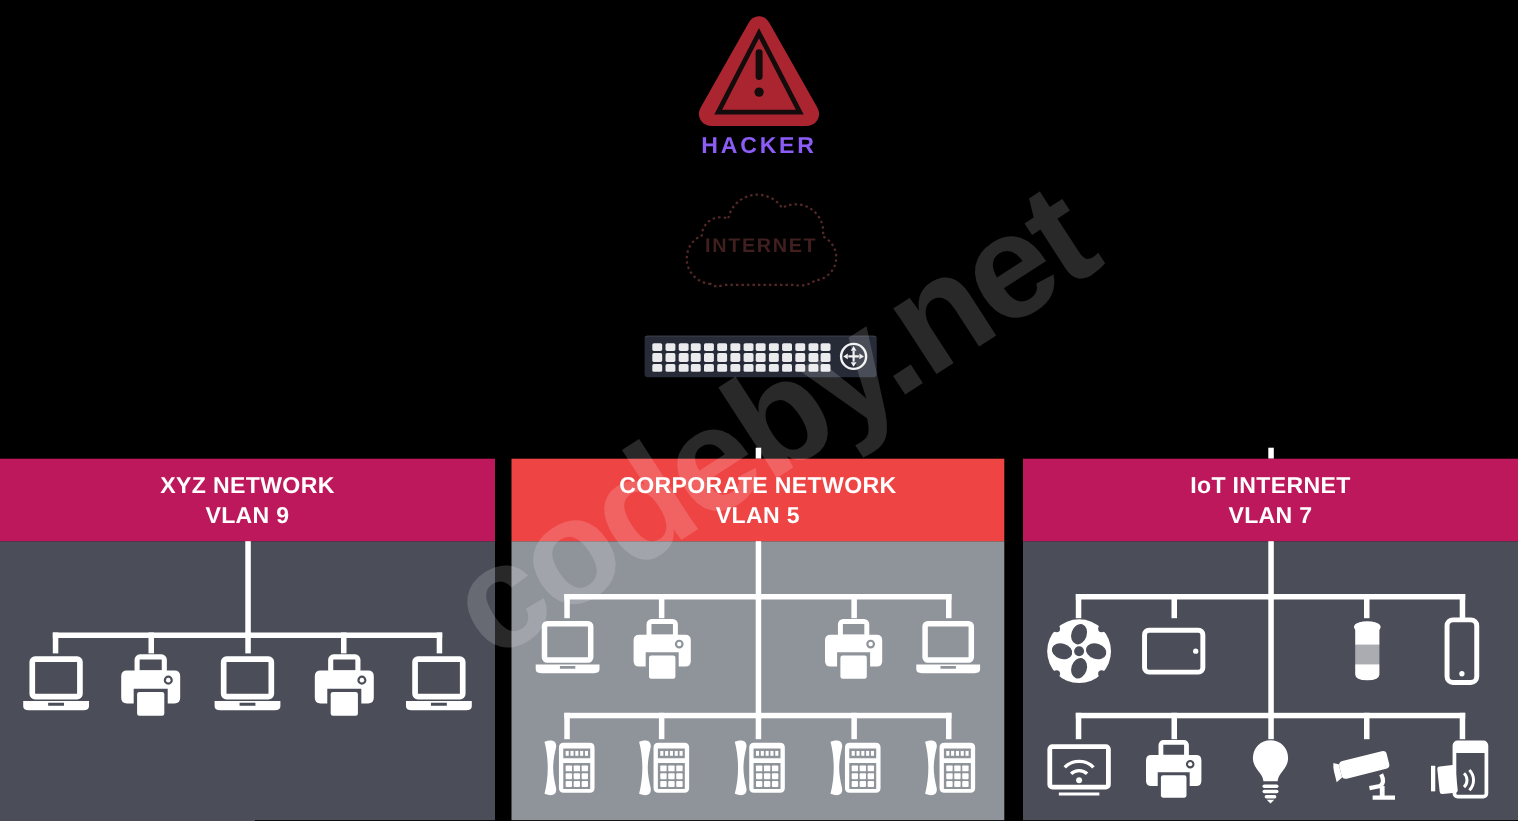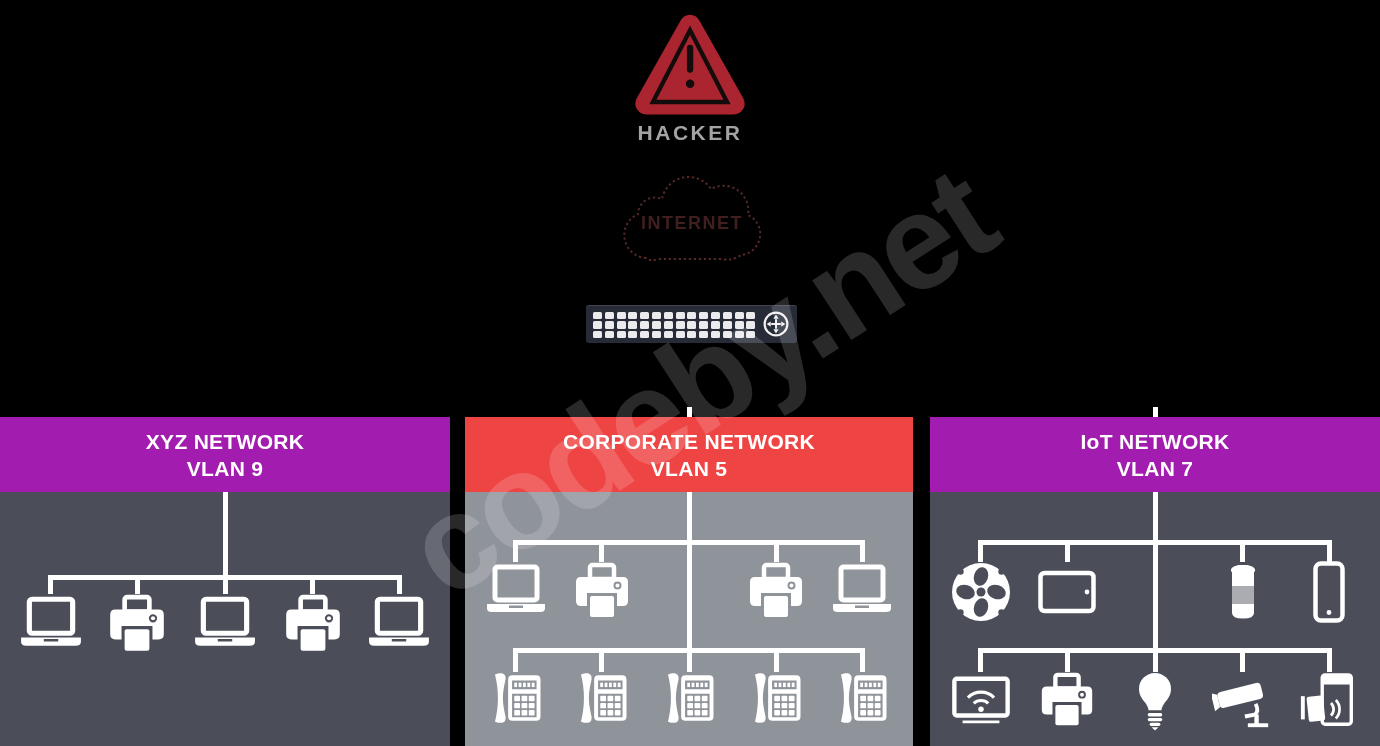--- a/index.html
+++ b/index.html
@@ -19,21 +19,21 @@
   .port{position:absolute;width:9px;height:7.6px;background:#ebebee;border-radius:1.5px;}
   .coreswitch-label{position:absolute;top:348px;left:540px;width:300px;text-align:center;
     font-size:17px;font-weight:bold;letter-spacing:2px;color:#151015;
     -webkit-text-stroke:0.9px rgba(226,182,182,0.85);
     text-shadow:0 0 1px rgba(226,182,182,0.55);}
 
   
   .panel{position:absolute;top:417px;height:329px;}
   .panel-hdr{position:absolute;top:0;left:0;width:100%;height:75px;display:flex;
     flex-direction:column;justify-content:center;align-items:center;gap:2px;}
-  .hdr-light{background:#a21caf;}
+  .hdr-light{background:#be185d;}
   .hdr-dark{background:#ef4444;}
   .body-light{background:#8f939a;}
   .body-dark{background:#4b4e59;}
   .panel-bg{position:absolute;top:75px;left:0;width:100%;height:254px;}
   .ptitle{font-size:21px;font-weight:bold;color:#fff;line-height:25px;letter-spacing:0.3px;}
   .ln{position:absolute;background:#fff;}
   .dev{position:absolute;color:#fff;}
 
   
   .watermark{position:absolute;left:700px;top:383px;transform:translate(-50%,-50%) rotate(-33deg);
@@ -151,21 +151,21 @@
 </svg>
 
 <div class="stage">
 
   <svg class="abs" style="left:630px;top:10px" width="120" height="106" viewBox="0 0 120 110">
     <path fill="#ab2530" d="M60 5 Q66.5 5 70 11.5 L115 91 Q118.5 97.5 115 103 Q111.5 108.5 104 108.5 H16 Q8.5 108.5 5 103 Q1.5 97.5 5 91 L50 11.5 Q53.5 5 60 5 Z"></path>
     <path fill="none" stroke="#140c0c" stroke-width="4.5" d="M60 21 L98.5 95.5 H21.5 Z"></path>
     <rect x="56.8" y="36" width="6.6" height="29" rx="3.2" fill="#140c0c"></rect>
     <circle cx="60.1" cy="76.5" r="4.4" fill="#140c0c"></circle>
   </svg>
-  <div class="hacker-label" style="color:#a3a3a3">HACKER</div>
+  <div class="hacker-label" style="color:#8b5cf6">HACKER</div>
 
   <svg class="abs" style="left:612px;top:168px" width="160" height="108" viewBox="0 0 160 108">
     <path fill="none" stroke="#562828" stroke-width="2" stroke-dasharray="2.2 2.8" d="M34 90 A23 23 0 0 1 26 46 A17 17 0 0 1 50 31 A27 27 0 0 1 99 21 A25 25 0 0 1 136 47 A21 21 0 0 1 129 87 Q121 93 109 91 L46 91 Q38 94 34 90 Z"></path>
   </svg>
   <div class="internet-label">INTERNET</div>
 
   <div class="switch-body" id="switch">
     <svg class="abs" style="left:176px;top:5px;color:#f2f2f4" width="28" height="28" viewBox="0 0 64 64">
       <use href="#i-circle-arrows"></use>
     </svg>
@@ -289,21 +289,21 @@
         <svg class="dev" width="56" height="56" viewBox="0 0 64 64" style="left: 283.36px; top: 253px;">
           <use href="#i-phone-desk"></use>
         </svg>
         <svg class="dev" width="56" height="56" viewBox="0 0 64 64" style="left: 369.376px; top: 253px;">
           <use href="#i-phone-desk"></use>
         </svg>
       </div>
       <div class="panel" style="left: 930px; width: 450px;">
         <div class="panel-bg body-dark"></div>
         <div class="panel-hdr hdr-light">
-          <div class="ptitle">IoT NETWORK</div>
+          <div class="ptitle">IoT INTERNET</div>
           <div class="ptitle">VLAN 7</div>
         </div>
         <div class="ln" style="left: 222.5px; top: 75px; width: 5px; height: 53px;"></div>
         <div class="ln" style="left: 48.35px; top: 123px; width: 353.3px; height: 5px;"></div>
         <div class="ln" style="left: 48.35px; top: 123px; width: 5px; height: 22px;"></div>
         <div class="ln" style="left: 134.75px; top: 123px; width: 5px; height: 22px;"></div>
         <div class="ln" style="left: 310.25px; top: 123px; width: 5px; height: 22px;"></div>
         <div class="ln" style="left: 396.65px; top: 123px; width: 5px; height: 22px;"></div>
         <svg class="dev" width="64" height="64" viewBox="0 0 64 64" style="left: 18.85px; top: 143px;">
           <use href="#i-fan"></use>

